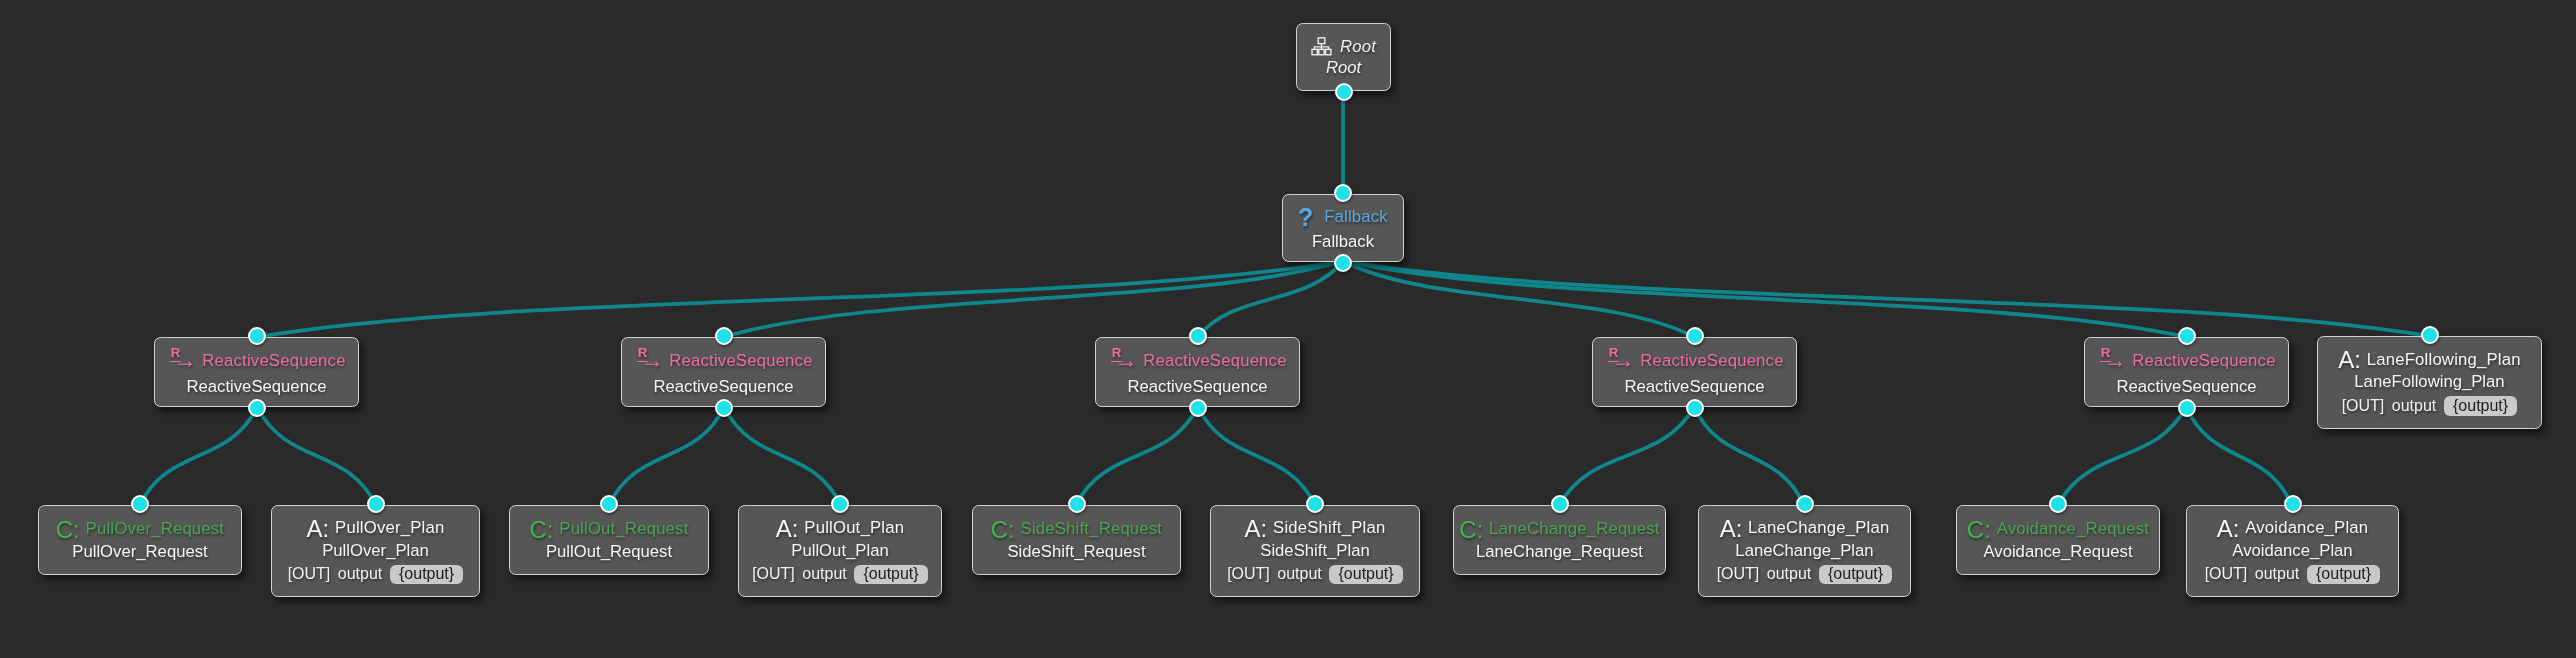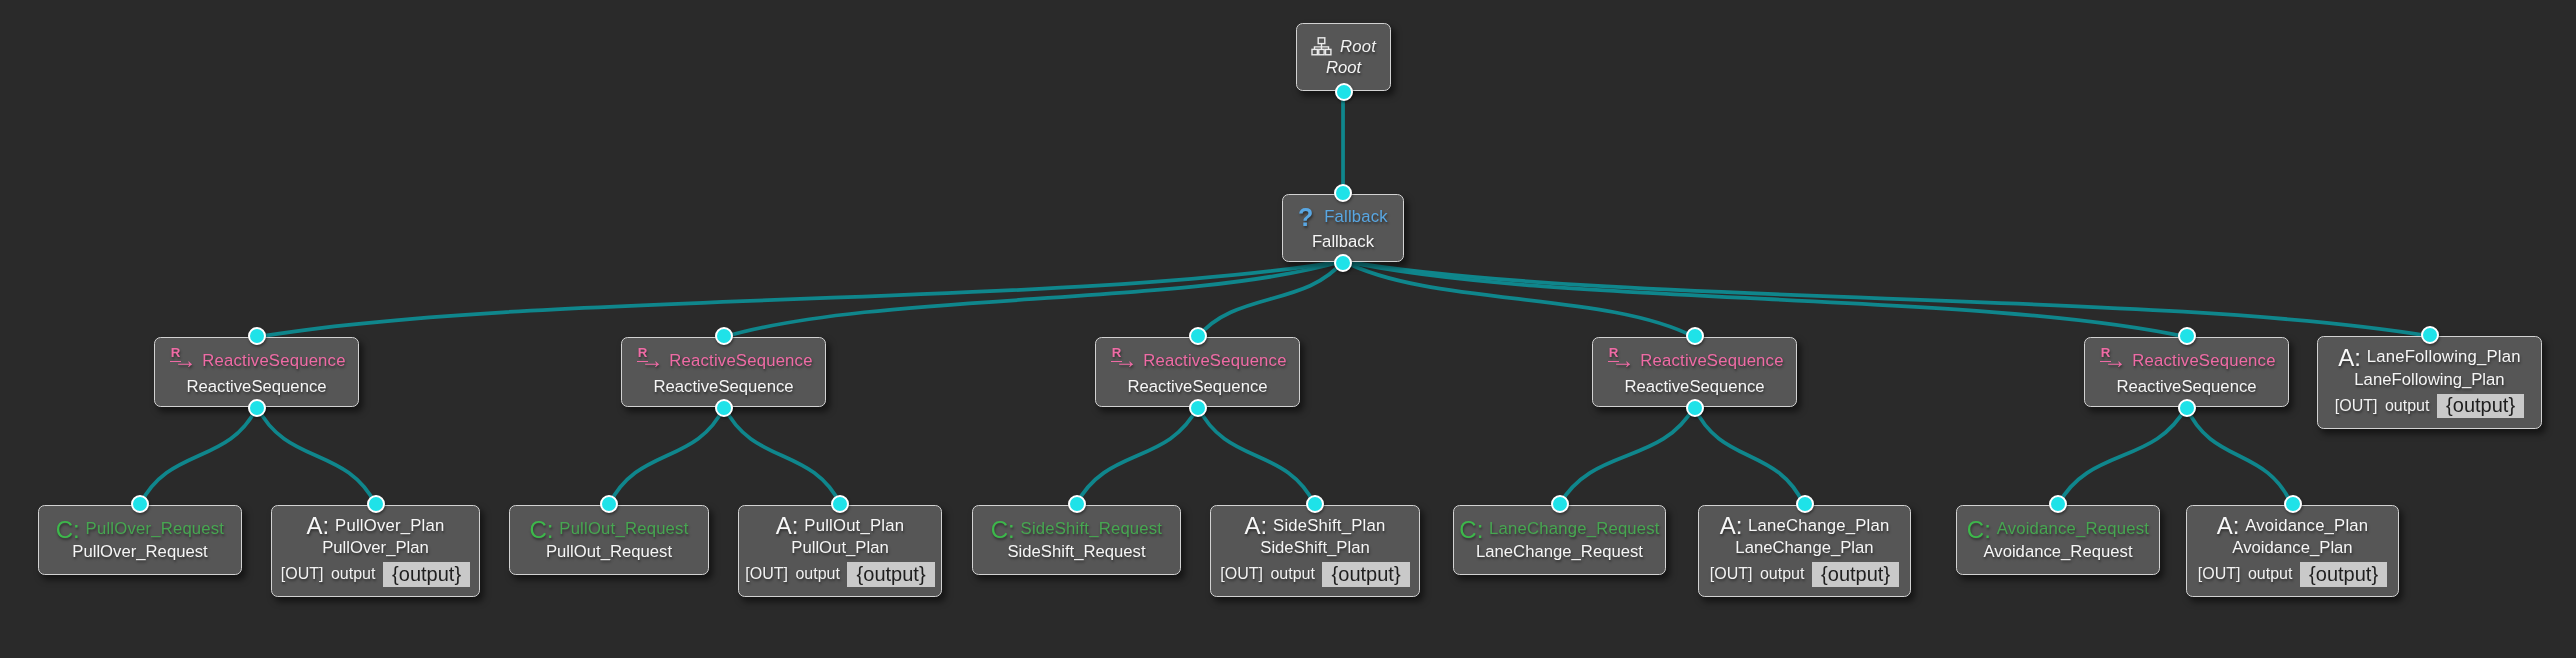--- a/index.html
+++ b/index.html
@@ -39,21 +39,21 @@
   .node.root .title-text{color:#f0f0f0;}
   .icon-slot{display:flex;align-items:center;margin-right:3.3px;}
   .q-icon{font-size:25px;font-weight:bold;color:var(--blue);margin-right:7.5px;line-height:1;}
   .rs-icon{position:relative;display:inline-block;width:30px;height:27px;color:var(--pink);margin-right:1.7px;}
   .rs-icon .rs-r{position:absolute;left:2.5px;top:-1.7px;font-size:13.3px;font-weight:bold;border-bottom:1.7px solid var(--pink);padding:0 0.8px;line-height:1.1;}
   .rs-icon .rs-arrow{position:absolute;left:5.8px;top:0.8px;font-size:23.4px;font-weight:bold;line-height:1;}
   .tree-icon-svg{margin-right:5px;}
   .ports-row{display:flex;align-items:center;gap:7.5px;font-size:16px;white-space:nowrap;margin-top:2px;}
   .badge{
     background:var(--badge-bg);color:var(--badge-text);
-    text-shadow:none;padding:0.8px 9.2px;border-radius:0;font-size:20px;
+    text-shadow:none;padding:0.8px 9.2px;border-radius:6px;font-size:16px;
   }
   .port{
     position:absolute;left:50%;transform:translateX(-50%);
     width:14px;height:14px;border-radius:50%;
     background:var(--port);border:2.5px solid #fff;z-index:4;
     box-shadow:0.8px 1.7px 2.5px rgba(0,0,0,.4);
   }
   .port.top{top:-11px;}
   .port.bottom{bottom:-11px;}
 </style>

